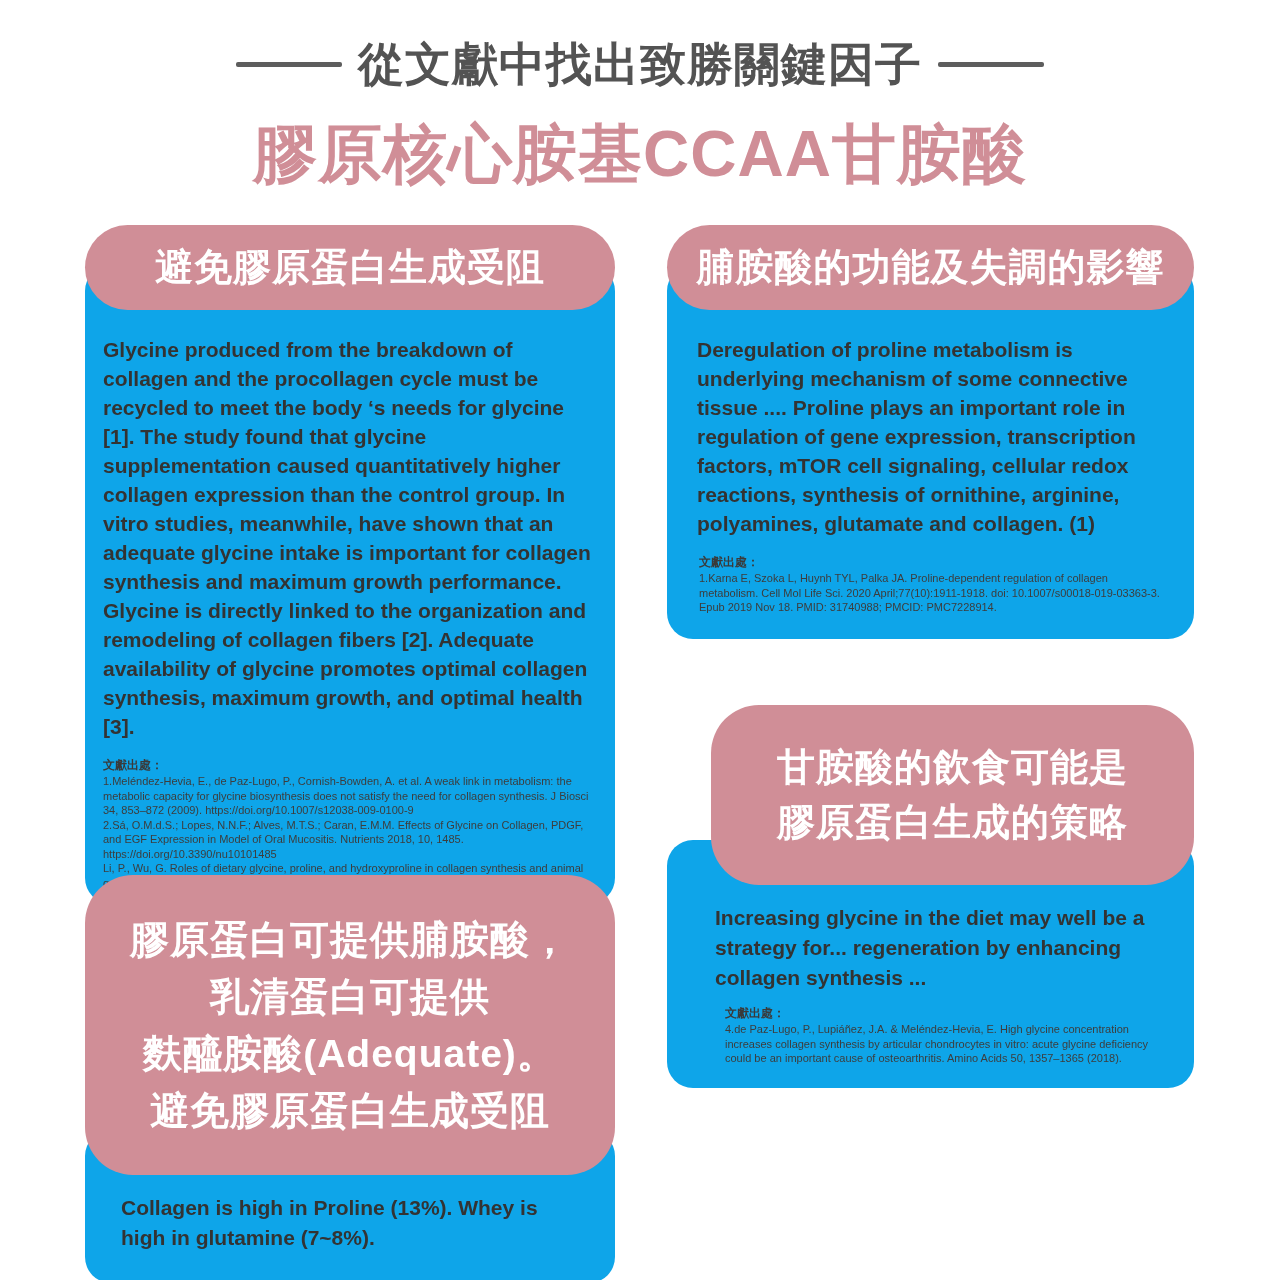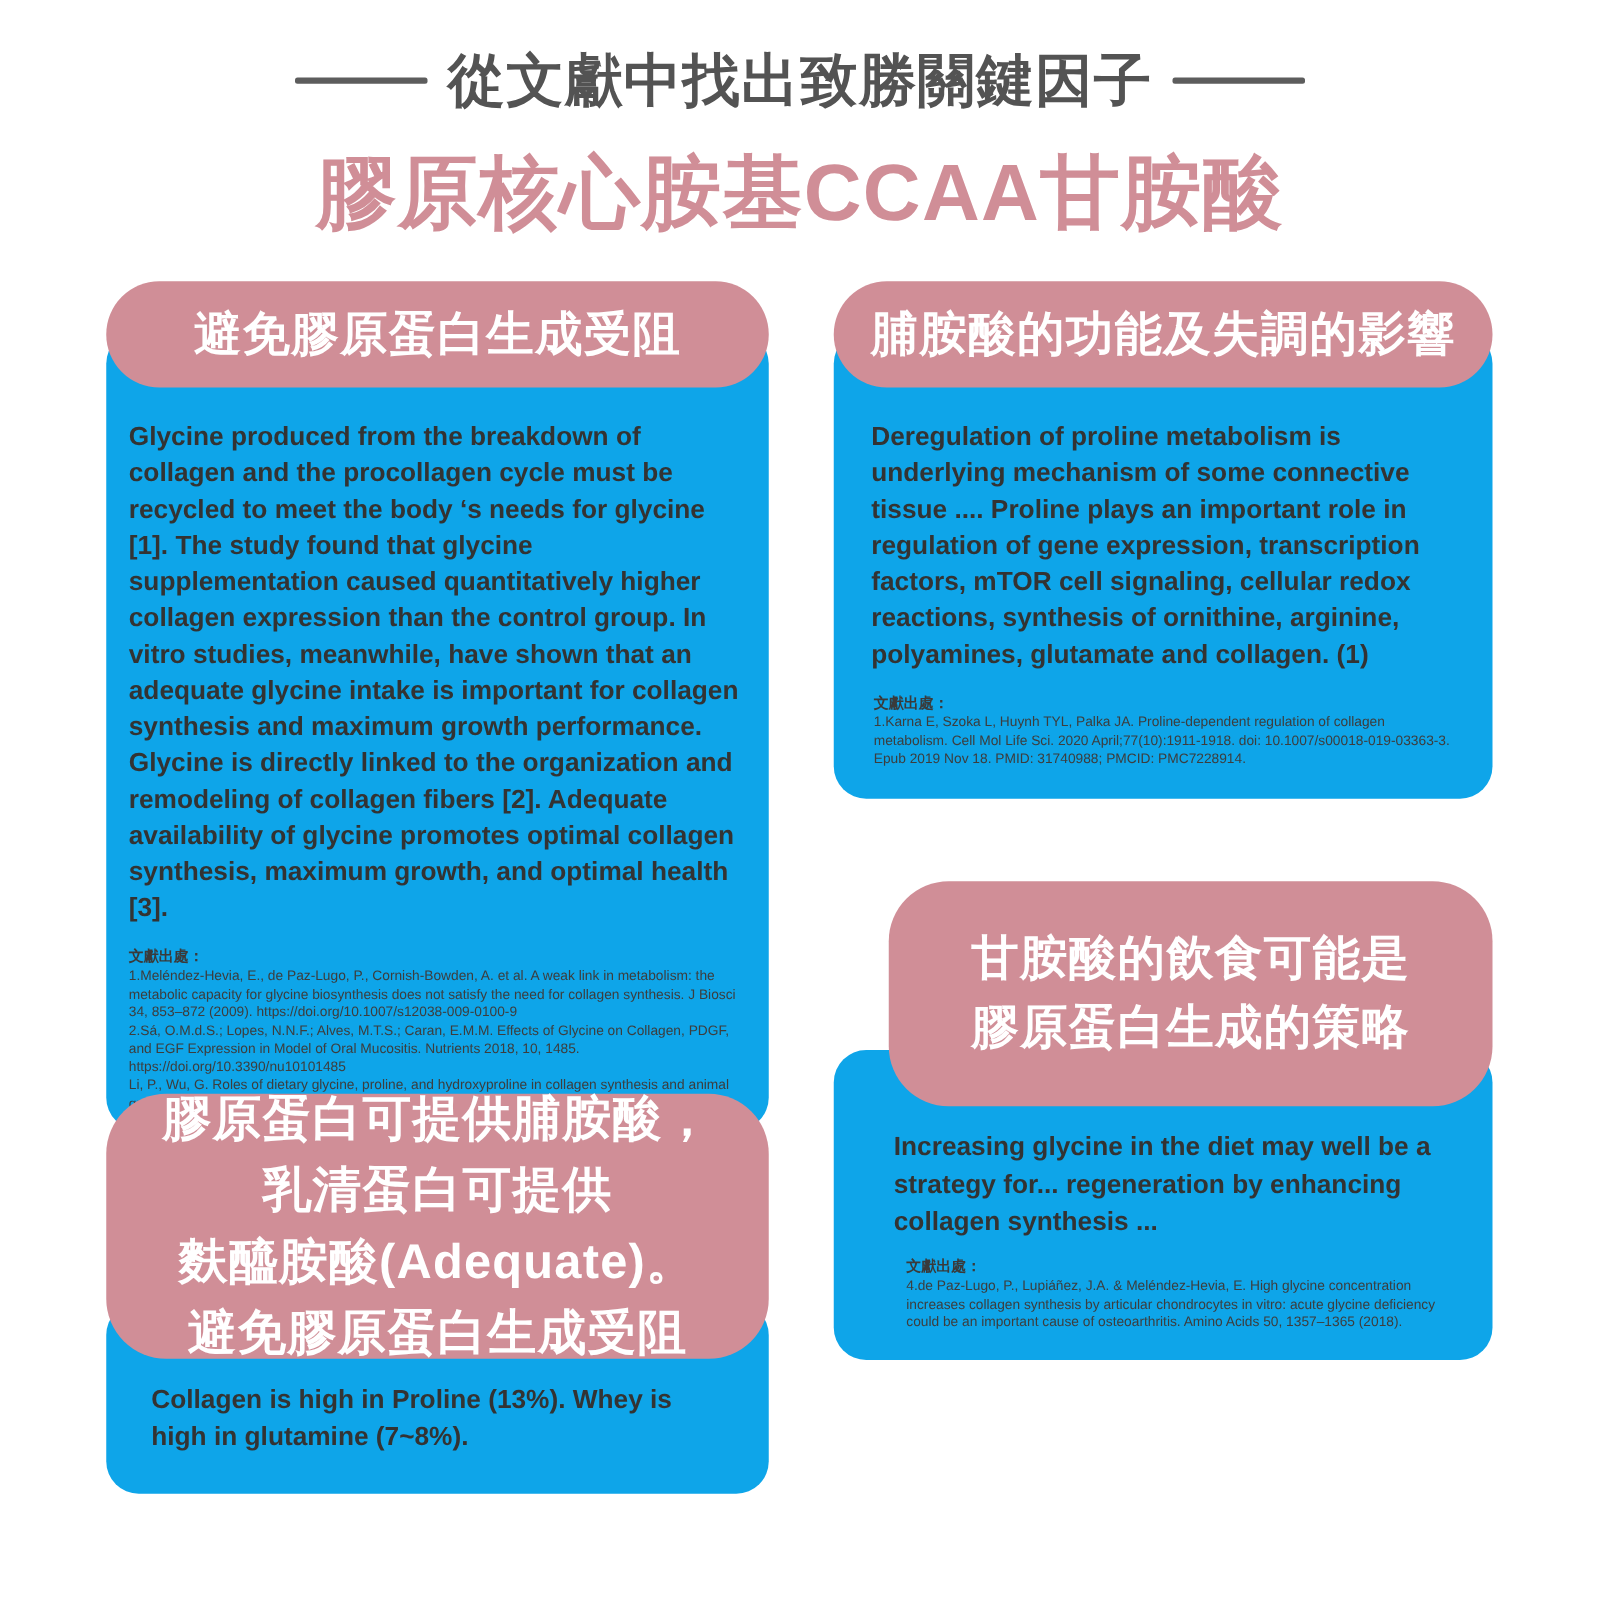--- a/index.html
+++ b/index.html
@@ -83,21 +83,21 @@
     border-radius: 48px;
     display: flex; flex-direction: column;
     align-items: center; justify-content: center;
     color: #ffffff; font-weight: 600;
     letter-spacing: 1px; text-align: center;
   }
   .pill-line { white-space: nowrap; }
 
   
   .card-3 { top: 875px; }
-  .card-3 .big-pill { height: 212px; font-size: 39px; line-height: 57px; }
+  .card-3 .big-pill { height: 300px; font-size: 39px; line-height: 57px; }
   .card-3 .card-body { padding: 63px 36px 30px 36px; }
   .card-3 .body-text { font-size: 21px; line-height: 30px; }
 
   
   .card-4 { top: 705px; }
   .card-4 .big-pill { height: 180px; font-size: 38px; line-height: 55px; margin-left: 44px; }
   .card-4 .card-body { padding: 63px 28px 22px 48px; }
   .card-4 .body-text { font-size: 21px; line-height: 30px; }
   .card-4 .cite-block { margin-top: 12px; padding-left: 10px; }
 </style>

